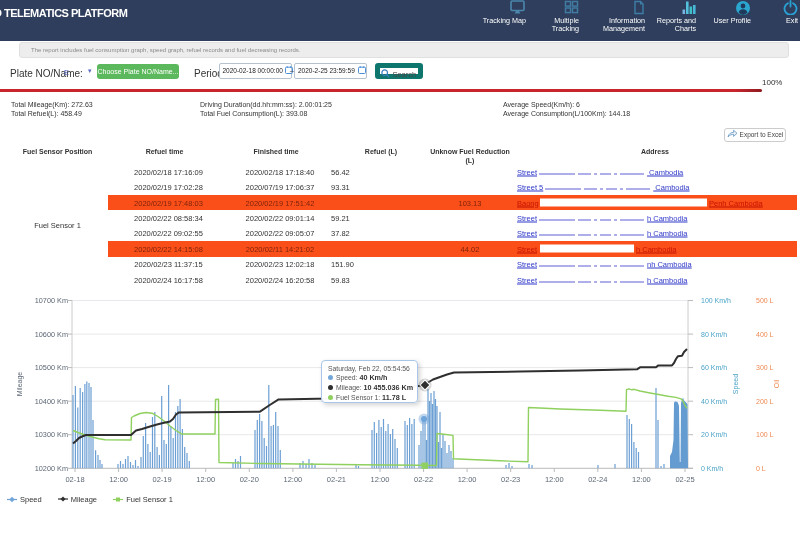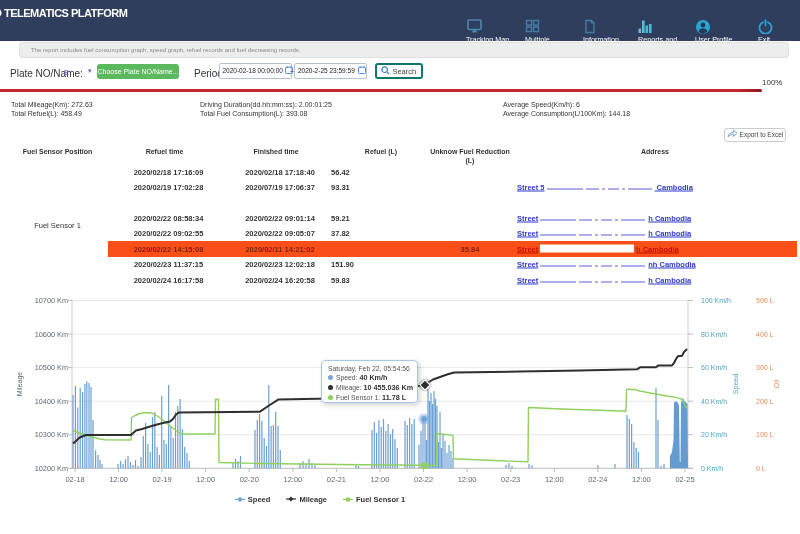--- a/index.html
+++ b/index.html
@@ -1,55 +1,55 @@
 <!DOCTYPE html>
 <html><head><meta charset="utf-8">
 <style>
 * { margin:0; padding:0; box-sizing:border-box; }
 body { font-family:"Liberation Sans", sans-serif; background:#fff; }
 #page { position:relative; width:800px; height:534px; overflow:hidden; background:#fff; }
 #nav { position:absolute; left:0; top:0; width:800px; height:41px; background:#2e3e5c; }
 #title { position:absolute; left:-6px; top:7px; color:#fff; font-size:11px; font-weight:bold; letter-spacing:-0.5px; white-space:nowrap; }
-.nitem { position:absolute; top:19px; text-align:left; }
+.nitem { position:absolute; top:0; text-align:right; }
 .nicon { height:15px; }
 .nlbl { color:#fff; font-size:7.2px; line-height:8px; margin-top:2px; }
 #notice { position:absolute; left:19px; top:42px; width:770px; height:16px; background:#ededed; border:1px solid #e0e0e0; border-radius:3px; color:#8a8a8a; font-size:6px; line-height:15px; padding-left:11px; }
 .flbl { position:absolute; font-size:10px; color:#333; top:68px; }
 #plateval { position:absolute; left:64px; top:68px; font-size:7.5px; color:#3f51b5; }
 #caret { position:absolute; left:88px; top:67px; font-size:7px; color:#5b6bc0; }
 #greenbtn { position:absolute; left:97px; top:63.5px; width:82px; height:15.5px; background:#5cb85c; border-radius:3px; color:#fff; font-size:7px; text-align:center; line-height:15.5px; white-space:nowrap; }
 .dinput { position:absolute; top:63px; height:15.5px; border:1px solid #b6c2ce; border-radius:2px; background:#fff; font-size:6.5px; color:#222; line-height:14px; padding:0 2px 0 3px; white-space:nowrap; }
 #tilde { position:absolute; left:289.5px; top:67px; font-size:8px; color:#444; z-index:5; }
-#searchbtn { position:absolute; left:374.5px; top:63px; width:48.5px; height:16px; border:2px solid #0f766e; border-radius:3px; background:#fff; font-size:7.5px; color:#444; text-align:center; line-height:14px; }
+#searchbtn { position:absolute; left:374.5px; top:63px; width:48.5px; height:16px; border:5px solid #0f766e; border-radius:3px; background:#fff; font-size:7.5px; color:#444; text-align:center; line-height:14px; }
 #redbar { position:absolute; left:0; top:89px; width:762px; height:3px; background:linear-gradient(to right,#c9252d 0,#c9252d 735px,#8e1a20 762px); border-radius:0 2px 2px 0; }
 #pct { position:absolute; left:762px; top:78px; font-size:8px; color:#333; }
 .sum { position:absolute; font-size:7px; color:#333; line-height:9.4px; }
 #exportbtn { position:absolute; left:724px; top:128px; width:62px; height:14px; border:1px solid #ccc; border-radius:3px; background:#fff; font-size:6.5px; color:#444; text-align:center; line-height:12px; white-space:nowrap; }
 .th { position:absolute; top:148px; font-size:7px; font-weight:bold; color:#333; text-align:center; line-height:8.6px; }
-.trow, .orow { position:absolute; left:108px; width:689px; height:15.4px; font-size:7.5px; color:#333;font-weight:bold; }
+.trow, .orow { position:absolute; left:108px; width:689px; height:15.4px; font-size:7.5px; color:#333; }
 .orow { background:#fb4f1a; color:#7c240c; }
 .trow > span, .orow > span { position:absolute; top:50%; transform:translateY(-50%); }
 .c2 { left:4px; width:113px; text-align:center; }
 .c3 { left:117px; width:110px; text-align:center; }
 .c4 { left:223px; width:100px; text-align:left; }
 .c5 { left:323px; width:78px; text-align:center; }
 .caddr { left:409px; width:280px; white-space:nowrap; }
 .blnk { color:#2f39c8; text-decoration:underline; }
 .segwrap { display:inline-block; margin-left:2px; filter:blur(0.5px); }
 .useg { display:inline-block; height:7px; border-bottom:1px solid #3434cc; margin-right:3px; opacity:0.8; }
 .rlnk { color:#c41200; text-decoration:underline; }
 .wbox { position:absolute; top:50% !important; transform:translateY(-50%); height:8px; background:#fff; }
 #fsensor { position:absolute; left:10px; top:221px; width:95px; text-align:center; font-size:7.5px; color:#333; }
 #chartwrap { position:absolute; left:0; top:285px; font-size:0; }
 #chart { display:block; }
 #tooltip { position:absolute; left:321px; top:360px; width:97px; height:43px; background:rgba(255,255,255,0.97); border:1px solid #a8c7e8; border-radius:4px; box-shadow:2px 2px 5px rgba(0,0,0,0.18); font-size:6.8px; color:#555; padding:2.5px 0 0 6px; line-height:9.9px; }
 #tooltip b { color:#333; font-size:7.2px; }
 #tooltip { white-space:nowrap; }
 .dot { display:inline-block; width:5px; height:5px; border-radius:50%; margin-right:3px; }
-#legend { position:absolute; left:0px; top:495px; width:640px; text-align:center; font-size:7.5px; color:#333; font-weight:bold; }
+#legend { position:absolute; left:0px; top:495px; width:640px; font-size:7.5px; color:#333; font-weight:normal; }
 .litem { display:inline-block; margin:0 7px; }
 .lico { display:inline-block; vertical-align:middle; margin-right:3px; }
 </style></head>
 <body>
 <div id="page">
   <div id="nav">
     <div id="title">D TELEMATICS PLATFORM</div>
     <div class="nitem" style="left:466px;width:60px">
         <div class="nicon"><svg width="17" height="15" viewBox="0 0 17 15">
             <rect x="2" y="1" width="13" height="9.5" rx="1" fill="none" stroke="#4b87ac" stroke-width="1.6"></rect>
@@ -139,47 +139,55 @@
   <div class="th" style="left:221px;width:110px">Finished time</div>
   <div class="th" style="left:331px;width:100px">Refuel (L)</div>
   <div class="th" style="left:427px;width:86px">Unknow Fuel Reduction<br>(L)</div>
   <div class="th" style="left:560px;width:190px">Address</div>
 
   <div class="trow" style="top:164.2px">
 <span class="c2">2020/02/18 17:16:09</span>
       <span class="c3">2020/02/18 17:18:40</span>
       <span class="c4">56.42</span>
       <span class="c5"></span>
+<span class="caddr"><span class="blnk">Street</span><span class="segwrap"><span class="useg" style="width:36px"></span><span class="useg" style="width:13px"></span><span class="useg" style="width:3px"></span><span class="useg" style="width:11px"></span><span class="useg" style="width:3px"></span><span class="useg" style="width:24px"></span></span><span class="blnk"> Cambodia</span></span>
     </div>
     <div class="trow" style="top:179.6px">
 <span class="c2">2020/02/19 17:02:28</span>
       <span class="c3">2020/07/19 17:06:37</span>
       <span class="c4">93.31</span>
       <span class="c5"></span>
 <span class="caddr"><span class="blnk">Street 5</span><span class="segwrap"><span class="useg" style="width:36px"></span><span class="useg" style="width:13px"></span><span class="useg" style="width:3px"></span><span class="useg" style="width:11px"></span><span class="useg" style="width:3px"></span><span class="useg" style="width:24px"></span></span><span class="blnk"> Cambodia</span></span>
     </div>
+    <div class="orow" style="top:195.0px">
+<span class="c2">2020/02/19 17:48:03</span>
+      <span class="c3">2020/02/19 17:51:42</span>
+      <span class="c4"></span>
+      <span class="c5">103.13</span>
+<span class="caddr"><span class="rlnk">Baong</span><span class="wbox" style="left:23px;width:167px"></span><span class="rlnk" style="position:absolute;left:192px">Penh Cambodia</span></span>
+    </div>
     <div class="trow" style="top:210.4px">
 <span class="c2">2020/02/22 08:58:34</span>
       <span class="c3">2020/02/22 09:01:14</span>
       <span class="c4">59.21</span>
       <span class="c5"></span>
 <span class="caddr"><span class="blnk">Street</span><span class="segwrap"><span class="useg" style="width:36px"></span><span class="useg" style="width:13px"></span><span class="useg" style="width:3px"></span><span class="useg" style="width:11px"></span><span class="useg" style="width:3px"></span><span class="useg" style="width:24px"></span></span><span class="blnk">h Cambodia</span></span>
     </div>
     <div class="trow" style="top:225.8px">
 <span class="c2">2020/02/22 09:02:55</span>
       <span class="c3">2020/02/22 09:05:07</span>
       <span class="c4">37.82</span>
       <span class="c5"></span>
 <span class="caddr"><span class="blnk">Street</span><span class="segwrap"><span class="useg" style="width:36px"></span><span class="useg" style="width:13px"></span><span class="useg" style="width:3px"></span><span class="useg" style="width:11px"></span><span class="useg" style="width:3px"></span><span class="useg" style="width:24px"></span></span><span class="blnk">h Cambodia</span></span>
     </div>
     <div class="orow" style="top:241.2px">
 <span class="c2">2020/02/22 14:15:08</span>
       <span class="c3">2020/02/11 14:21:02</span>
       <span class="c4"></span>
-      <span class="c5">35.84</span>
+      <span class="c5">44.02</span>
 <span class="caddr"><span class="rlnk">Street</span><span class="wbox" style="left:23px;width:94px"></span><span class="rlnk" style="position:absolute;left:119px">h Cambodia</span></span>
     </div>
     <div class="trow" style="top:256.6px">
 <span class="c2">2020/02/23 11:37:15</span>
       <span class="c3">2020/02/23 12:02:18</span>
       <span class="c4">151.90</span>
       <span class="c5"></span>
 <span class="caddr"><span class="blnk">Street</span><span class="segwrap"><span class="useg" style="width:36px"></span><span class="useg" style="width:13px"></span><span class="useg" style="width:3px"></span><span class="useg" style="width:11px"></span><span class="useg" style="width:3px"></span><span class="useg" style="width:24px"></span></span><span class="blnk">nh Cambodia</span></span>
     </div>
     <div class="trow" style="top:272.0px">

